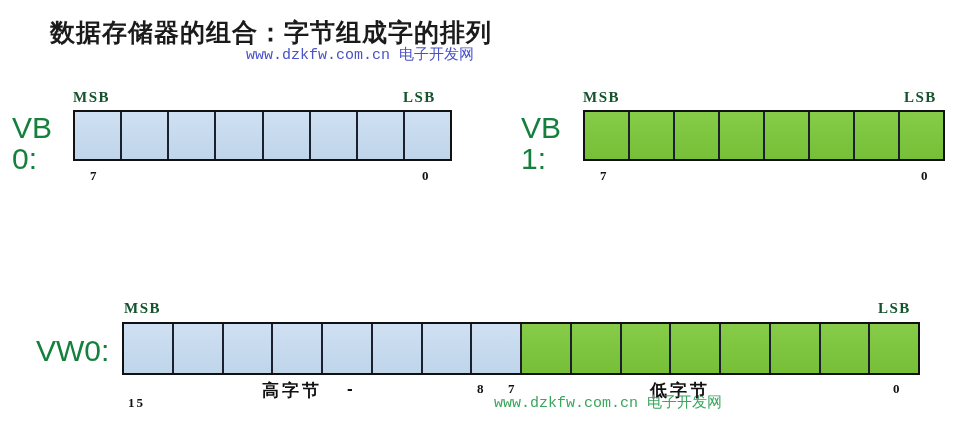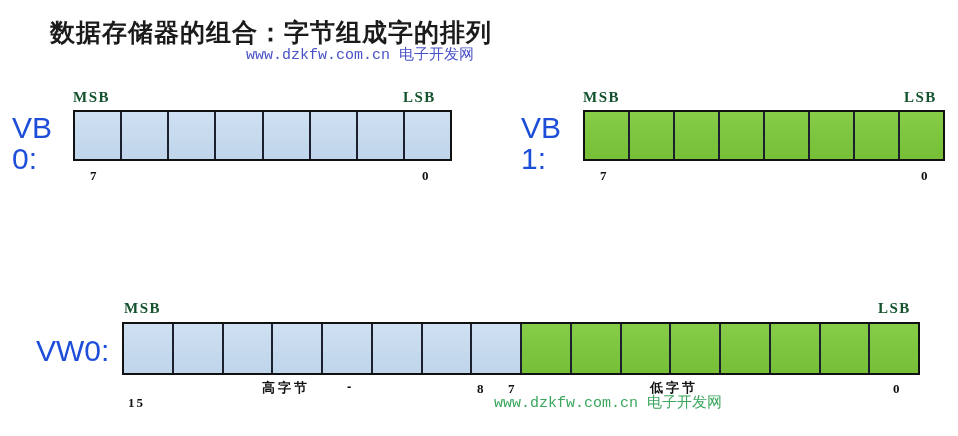--- a/index.html
+++ b/index.html
@@ -49,21 +49,21 @@
 
   
   .reg-block {
     position: absolute;
   }
 
   
   .reg-label {
     position: absolute;
     font-size: 30px;
-    color: #1d4ed8;
+    color: #15803d;
     line-height: 1.02;
     white-space: pre-line;
     font-weight: 400;
     letter-spacing: 0px;
   }
 
   
   .cells {
     position: absolute;
     display: flex;
@@ -110,21 +110,21 @@
     font-weight: bold;
     font-size: 13px;
     color: #111111;
     white-space: nowrap;
     letter-spacing: 2px;
   }
 
   
   .byte-caption {
     position: absolute;
-    font-size: 13px;
+    font-size: 17px;
     font-weight: bold;
     color: #111111;
     white-space: nowrap;
     letter-spacing: 3px;
   }
 </style>
 </head>
 <body>
 
 <div class="title">数据存储器的组合：字节组成字的排列</div>

